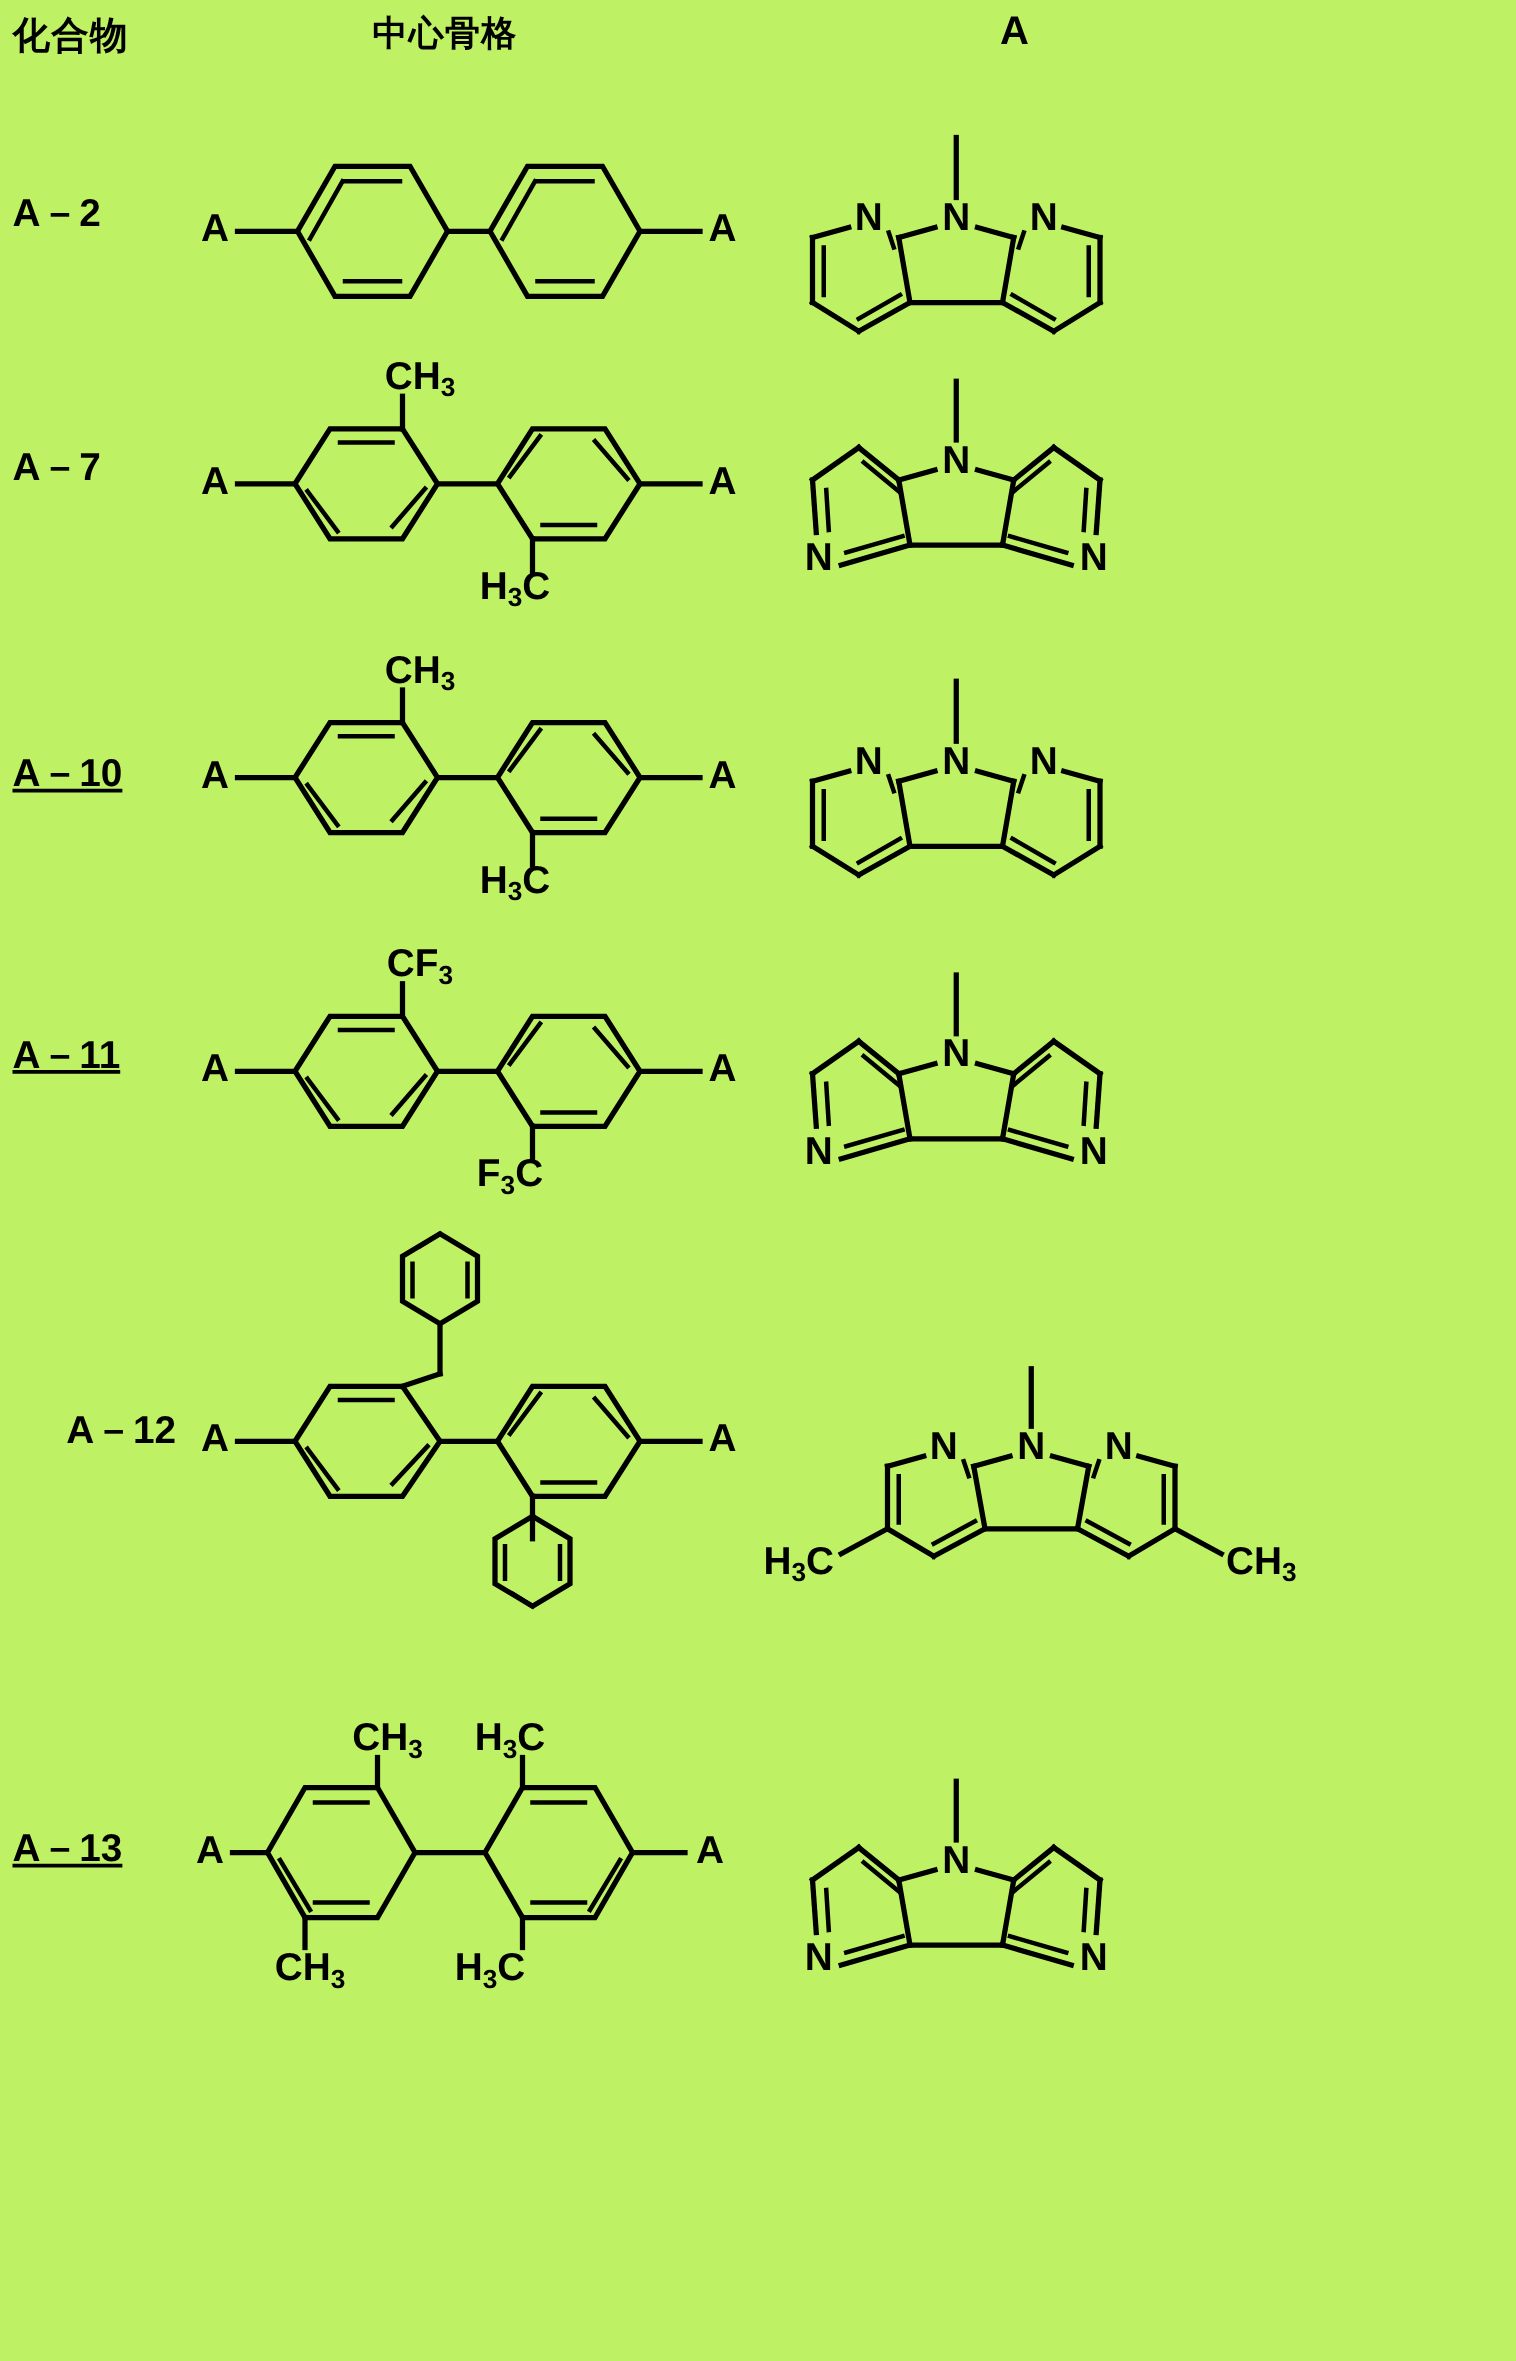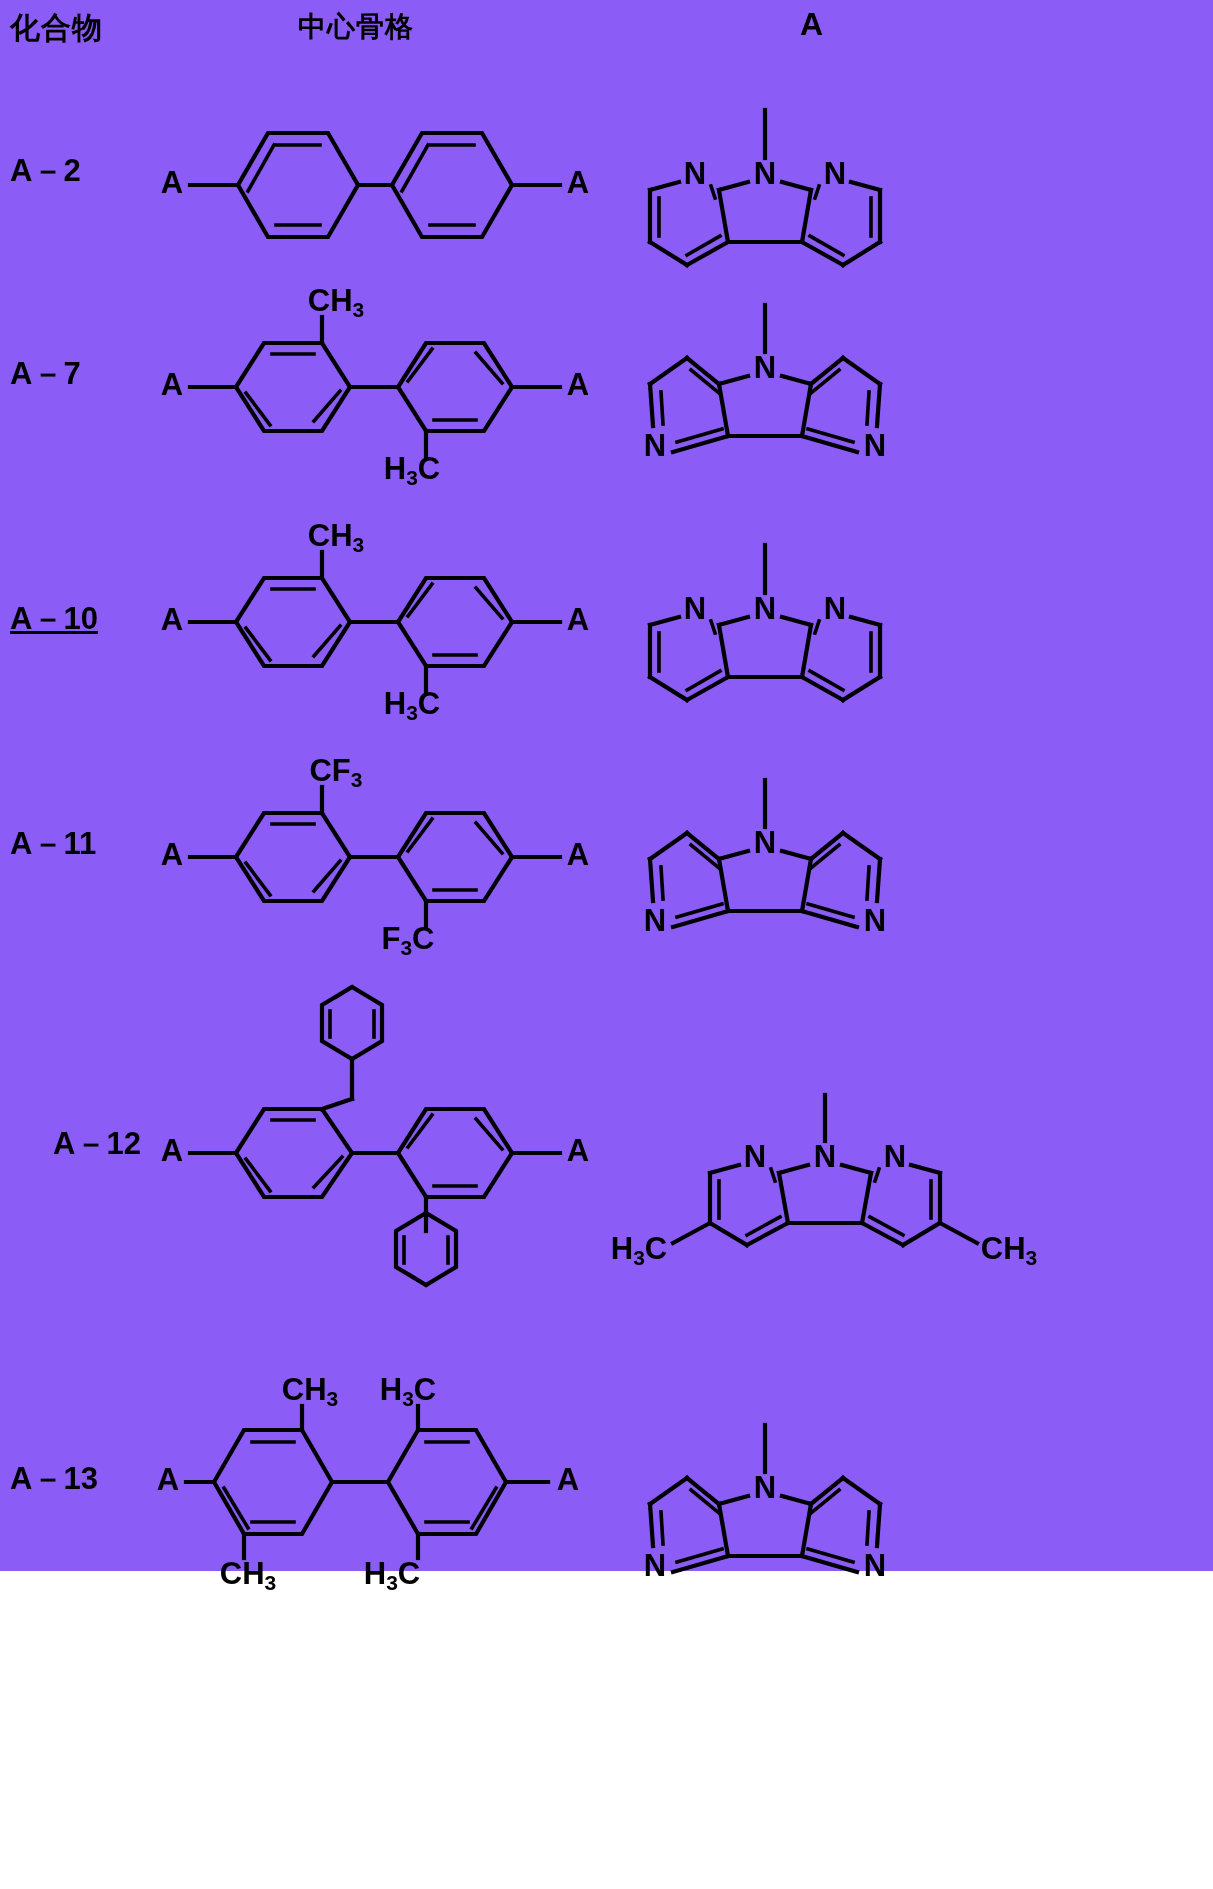--- a/index.html
+++ b/index.html
@@ -3,21 +3,21 @@
 <meta charset="utf-8">
 <style>
   html,body{margin:0;padding:0;background:#ffffff;}
   body{
     width:1213px;height:1889px;
     font-family:"Liberation Sans","DejaVu Sans",sans-serif;
     color:#000000;
     position:relative;
     overflow:hidden;
   }
-  .sheet{position:relative;width:1213px;height:1571px;background:#8b5cf6;}
+  .sheet{position:relative;width:1213px;height:1889px;background:#bef264;}
 
   
   .hdr{position:absolute;font-weight:700;color:#000;white-space:nowrap;}
   .hdr-cmpd{left:10px;top:8px;font-size:30px;letter-spacing:1px;}
   .hdr-core{left:298px;top:8px;font-size:28px;letter-spacing:1px;}
   .hdr-a{left:800px;top:6px;font-size:32px;}
 
   
   .row{position:absolute;left:0;width:1213px;}
   .cmpd-label{
@@ -218,21 +218,21 @@
         <line class="bond" x1="265" y1="152" x2="228" y2="175"></line>
         <line class="bond" x1="228" y1="175" x2="187" y2="152"></line>
         <line class="bond-thin" x1="204" y1="96" x2="200" y2="108"></line>
         <line class="bond-thin" x1="256" y1="108" x2="256" y2="146"></line>
         <line class="bond-thin" x1="228" y1="165" x2="195" y2="146"></line>
       </svg>
     </div>
   </div>
 
   <div class="row" style="top:745px;height:205px;">
-    <div class="cmpd-label" style="top:78px;">A－11</div>
+    <div class="cmpd-label" style="top:78px;text-decoration:underline;">A－11</div>
 
     <div class="core-cell" style="top:0px;">
       <svg width="450" height="205" viewBox="0 0 450 205">
         <text class="atom" x="186" y="28">CF<tspan class="sub" dy="8">3</tspan></text>
         <line class="bond" x1="172" y1="42" x2="172" y2="68"></line>
         <text class="atom" x="22" y="112">A</text>
         <line class="bond" x1="40" y1="112" x2="86" y2="112"></line>
         <polygon points="86,112 114,68 172,68 200,112 172,156 114,156" class="bond"></polygon>
         <line class="bond-thin" x1="122" y1="79" x2="164" y2="79"></line>
         <line class="bond-thin" x1="96" y1="118" x2="120" y2="150"></line>
@@ -354,21 +354,21 @@
           <line class="bond-thin" x1="228" y1="152" x2="195" y2="134"></line>
 
           <line class="bond" x1="265" y1="140" x2="302" y2="160"></line>
           <text class="atom" x="334" y="168">CH<tspan class="sub" dy="8">3</tspan></text>
         </g>
       </svg>
     </div>
   </div>
 
   <div class="row" style="top:1370px;height:240px;">
-    <div class="cmpd-label" style="top:88px;">A－13</div>
+    <div class="cmpd-label" style="top:88px;text-decoration:underline;">A－13</div>
 
     <div class="core-cell" style="top:0px;">
       <svg width="460" height="240" viewBox="0 0 460 240">
 
         <text class="atom" x="160" y="22">CH<tspan class="sub" dy="8">3</tspan></text>
         <text class="atom" x="258" y="22">H<tspan class="sub" dy="8">3</tspan><tspan dy="-8">C</tspan></text>
         <line class="bond" x1="152" y1="36" x2="152" y2="60"></line>
         <line class="bond" x1="268" y1="36" x2="268" y2="60"></line>
 
         <text class="atom" x="18" y="112">A</text>

